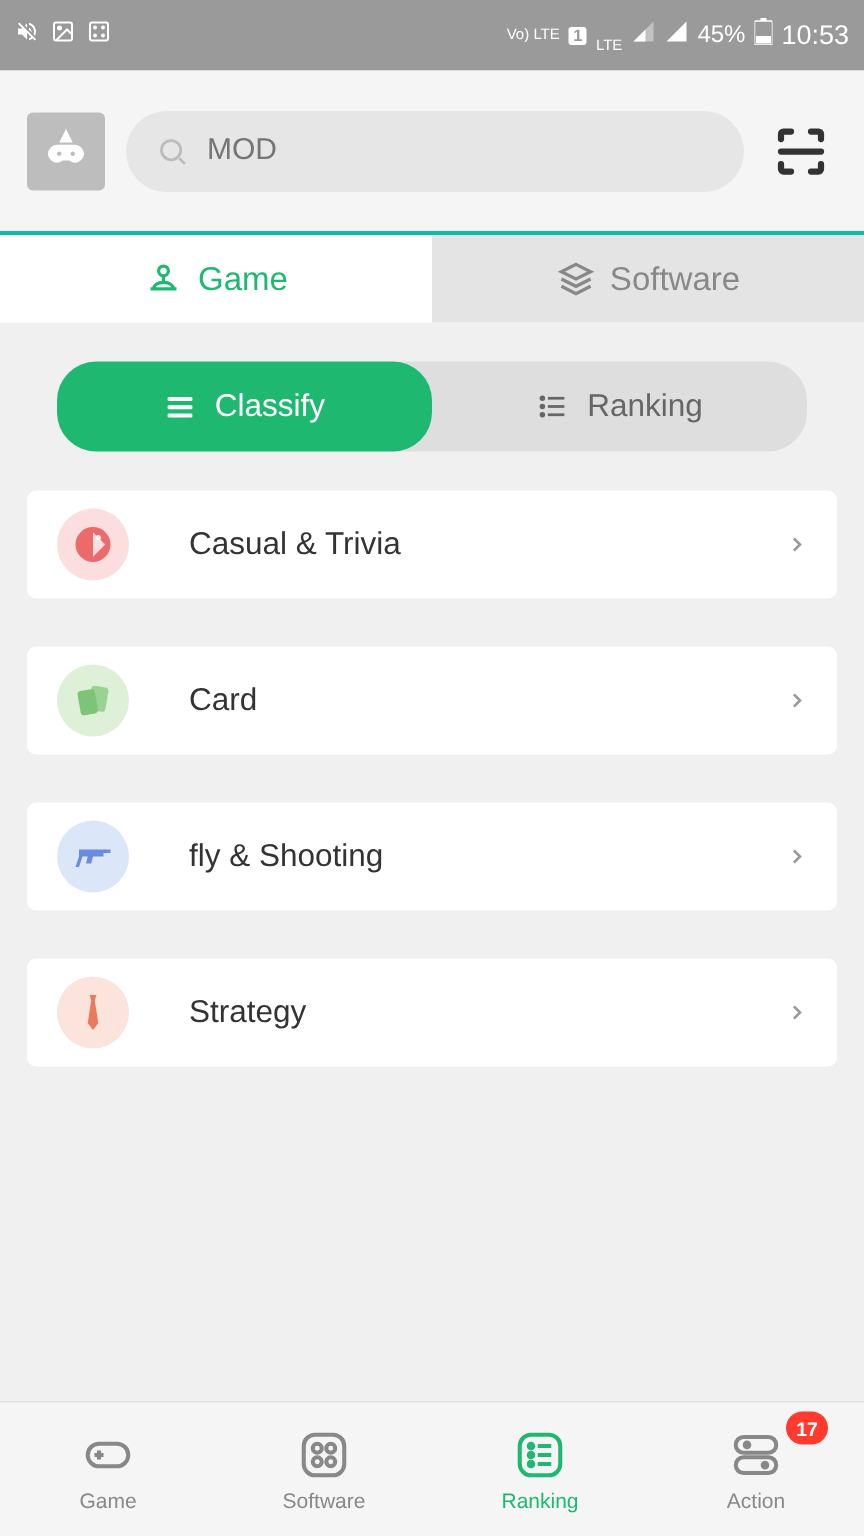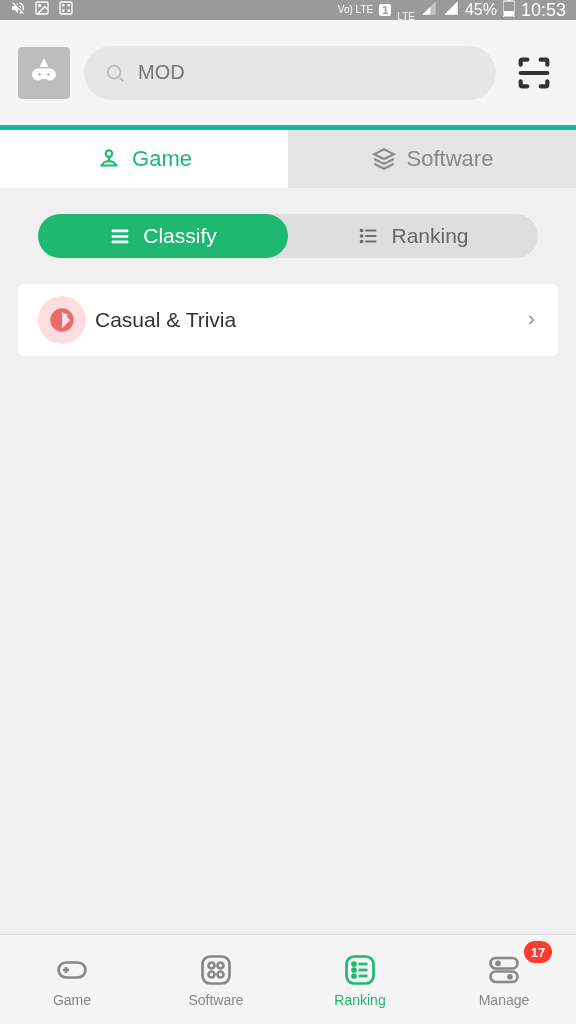--- a/index.html
+++ b/index.html
@@ -1,40 +1,40 @@
 <!DOCTYPE html>
 <html><head>
 <meta charset="utf-8">
 <style>
 * { margin: 0; padding: 0; box-sizing: border-box; font-family: -apple-system, sans-serif; }
 body { width: 576px; height: 1024px; background: #f0f0f0; overflow: hidden; position: relative; }
 
-.status-bar { height: 20px; background: #9a9a9a; display: flex; align-items: center; justify-content: space-between; padding: 0 10px; color: #fff; font-size: 16px; }
+.status-bar { height: 47px; background: #9a9a9a; display: flex; align-items: center; justify-content: space-between; padding: 0 10px; color: #fff; font-size: 16px; }
 .status-left { display: flex; gap: 8px; align-items: center; }
 .status-right { display: flex; gap: 6px; align-items: center; }
 
-.header { height: 110px; background: #f5f5f5; display: flex; align-items: center; padding: 0 18px; gap: 14px; border-bottom: 5px solid #14b8a6; }
+.header { height: 110px; background: #f5f5f5; display: flex; align-items: center; padding: 0 18px; gap: 14px; border-bottom: 3px solid #14b8a6; }
 .logo { width: 52px; height: 52px; background: #bdbdbd; border-radius: 4px; display: flex; align-items: center; justify-content: center; }
 .search-box { flex: 1; height: 54px; background: #e6e6e6; border-radius: 27px; display: flex; align-items: center; padding: 0 20px; gap: 12px; }
 .search-icon { width: 22px; height: 22px; }
 .search-input { border: none; background: transparent; font-size: 20px; color: #bbb; outline: none; flex: 1; }
 .scan-btn { width: 48px; height: 48px; display: flex; align-items: center; justify-content: center; }
 
 .top-tabs { height: 58px; display: flex; background: #fff; }
 .top-tab { flex: 1; display: flex; align-items: center; justify-content: center; gap: 10px; font-size: 22px; font-weight: 500; }
 .top-tab.active { color: #1fb871; background: #fff; }
 .top-tab.inactive { color: #888; background: #e4e4e4; }
 
 .sub-tabs { padding: 26px 38px; display: flex; gap: 0; }
-.sub-tab { flex: 1; height: 44px; display: flex; align-items: center; justify-content: center; gap: 12px; font-size: 21px; font-weight: 500; }
+.sub-tab { flex: 1; height: 60px; display: flex; align-items: center; justify-content: center; gap: 12px; font-size: 21px; font-weight: 500; }
 .sub-tab.active { background: #1fb871; color: #fff; border-radius: 26px; }
 .sub-tab.inactive { background: #dedede; color: #666; border-radius: 0 26px 26px 0; margin-left: -26px; padding-left: 26px; }
 
 .categories { padding: 0 18px; }
-.cat-item { background: #fff; border-radius: 6px; height: 72px; display: flex; align-items: center; padding: 0 20px; margin-bottom: 32px; gap: 9px; }
+.cat-item { background: #fff; border-radius: 6px; height: 72px; display: flex; align-items: center; padding: 0 20px; margin-bottom: 32px; gap: 40px; }
 .cat-icon { width: 48px; height: 48px; border-radius: 50%; display: flex; align-items: center; justify-content: center; }
 .cat-label { flex: 1; font-size: 21px; color: #333; font-weight: 500; }
 .chevron { color: #999; }
 
 .bottom-nav { position: absolute; bottom: 0; left: 0; right: 0; height: 90px; background: #f5f5f5; border-top: 1px solid #ddd; display: flex; }
 .nav-item { flex: 1; display: flex; flex-direction: column; align-items: center; justify-content: center; gap: 4px; font-size: 14px; color: #888; position: relative; }
 .nav-item.active { color: #1fb871; }
 .nav-icon { width: 36px; height: 36px; }
 .badge { position: absolute; top: 6px; right: 24px; background: #ff3b30; color: #fff; border-radius: 11px; min-width: 28px; height: 22px; display: flex; align-items: center; justify-content: center; font-size: 13px; font-weight: bold; margin-left: 13px; }
 </style>
@@ -156,20 +156,54 @@
         <svg width="28" height="28" viewBox="0 0 24 24">
           <path d="M12 2a10 10 0 100 20 10 10 0 000-20zm0 3l7 7-7 7V5z" fill="#ec6a6a"></path>
           <circle cx="15" cy="8" r="1.5" fill="#fff"></circle>
         </svg>
       </div>
     <div class="cat-label">Casual &amp; Trivia</div>
     <svg class="chevron" width="14" height="22" viewBox="0 0 24 24" fill="none" stroke="#999" stroke-width="3">
         <path d="M9 5l7 7-7 7"></path>
       </svg>
     </div>
+    <div class="cat-item">
+    <div class="cat-icon" style="background:#dff0d8">
+        <svg width="28" height="28" viewBox="0 0 24 24" fill="#7cc576">
+          <rect x="4" y="6" width="10" height="14" rx="2" transform="rotate(-10 9 13)"></rect>
+          <rect x="10" y="4" width="10" height="14" rx="2" transform="rotate(10 15 11)" opacity="0.7"></rect>
+        </svg>
+      </div>
+    <div class="cat-label">Card</div>
+    <svg class="chevron" width="14" height="22" viewBox="0 0 24 24" fill="none" stroke="#999" stroke-width="3">
+        <path d="M9 5l7 7-7 7"></path>
+      </svg>
+    </div>
+    <div class="cat-item">
+    <div class="cat-icon" style="background:#dbe6f9">
+        <svg width="28" height="28" viewBox="0 0 24 24" fill="#6a8cdc">
+          <path d="M2 8h16v4h-6l-1 4H8l1-4H6l-2 6H2l2-6V8zm16 0h4v2h-4V8z"></path>
+        </svg>
+      </div>
+    <div class="cat-label">fly &amp; Shooting</div>
+    <svg class="chevron" width="14" height="22" viewBox="0 0 24 24" fill="none" stroke="#999" stroke-width="3">
+        <path d="M9 5l7 7-7 7"></path>
+      </svg>
+    </div>
+    <div class="cat-item">
+    <div class="cat-icon" style="background:#fce3dc">
+        <svg width="28" height="28" viewBox="0 0 24 24" fill="#e87a5e">
+          <path d="M10 2h4l-1 3 2 13-3 4-3-4 2-13-1-3z"></path>
+        </svg>
+      </div>
+    <div class="cat-label">Strategy</div>
+    <svg class="chevron" width="14" height="22" viewBox="0 0 24 24" fill="none" stroke="#999" stroke-width="3">
+        <path d="M9 5l7 7-7 7"></path>
+      </svg>
+    </div>
   </div>
 
 <div class="bottom-nav" id="bottom-nav">
     <div class="nav-item">
       <div class="nav-icon"><svg viewBox="0 0 24 24" fill="none" stroke="currentColor" stroke-width="1.8">
           <rect x="3" y="7" width="18" height="10" rx="5"></rect>
           <path d="M8 10v4M6 12h4M16 10.5h.01M18 13.5h.01"></path>
         </svg></div>
       <span>Game</span>
     </div>
@@ -195,16 +229,16 @@
         </svg></div>
       <span>Ranking</span>
     </div>
     <div class="nav-item">
       <div class="nav-icon"><svg viewBox="0 0 24 24" fill="none" stroke="currentColor" stroke-width="1.8">
           <rect x="3" y="4" width="18" height="7" rx="3.5"></rect>
           <rect x="3" y="13" width="18" height="7" rx="3.5"></rect>
           <circle cx="8" cy="7.5" r="1" fill="currentColor"></circle>
           <circle cx="16" cy="16.5" r="1" fill="currentColor"></circle>
         </svg></div>
-      <span>Manage</span>
+      <span>Action</span>
       <div class="badge">17</div>
     </div>
   </div>
 
 </body></html>

